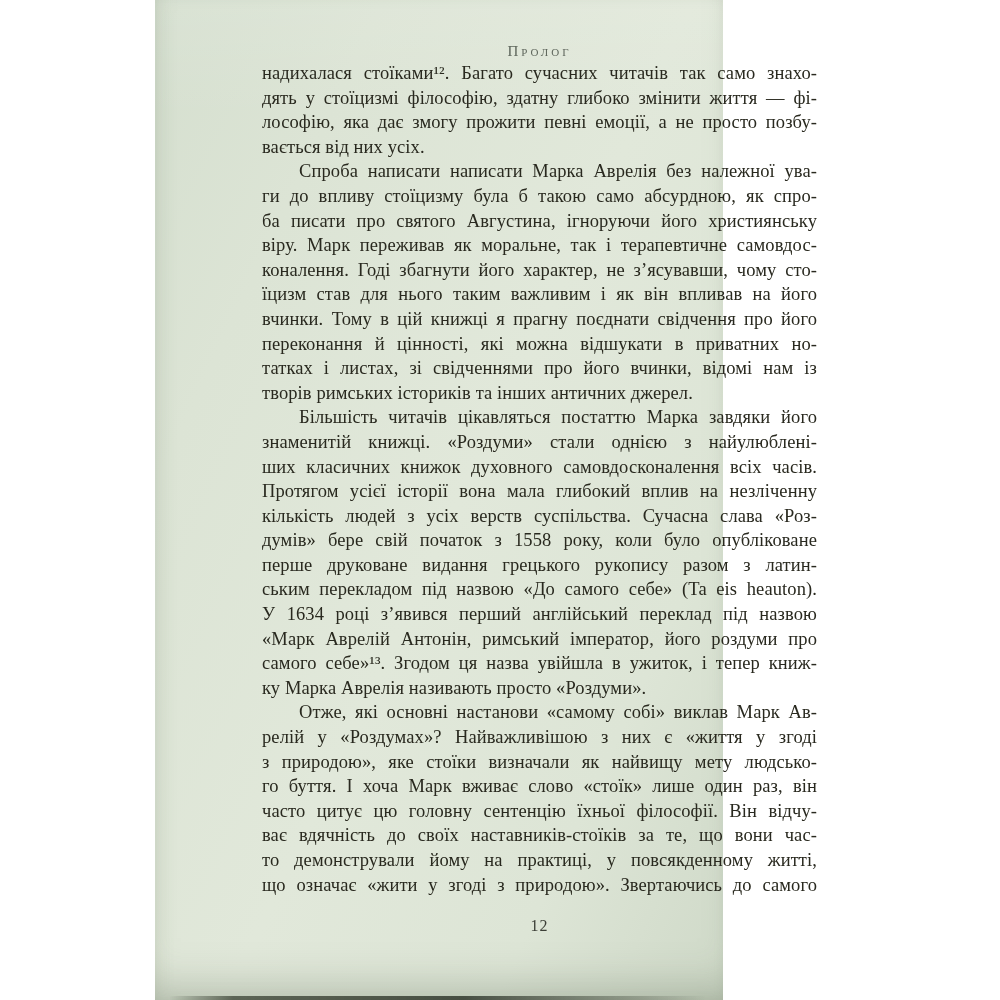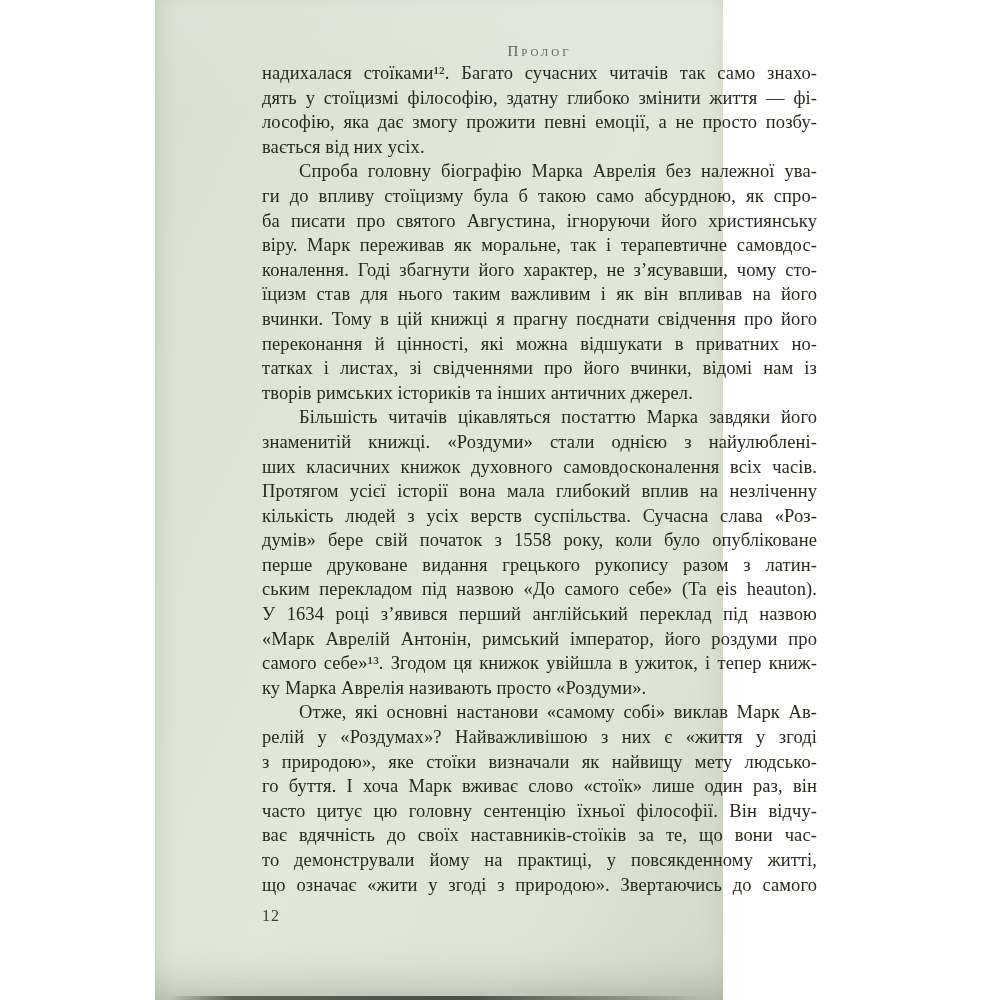--- a/index.html
+++ b/index.html
@@ -74,42 +74,43 @@
     letter-spacing: 0.1px;
   }
   .text-line.rag {
     text-align: left;
     text-align-last: left;
   }
   .text-line.indent {
     text-indent: 37px;
   }
   .page-number {
-    margin-top: 10px;
+    margin-top: 20px;
+    text-align: center;
     font-size: 16px;
     letter-spacing: 1px;
     color: #3b3e36;
   }
 </style>
 </head>
 <body>
 
 <div class="photo-background">
   <div class="book-page">
     <div class="text-column">
       <div class="running-header">Пролог</div>
       <div class="page-body" id="page-body">
           <div>
             <div class="text-line">надихалася стоїками¹². Багато сучасних читачів так само знахо-</div>
             <div class="text-line">дять у стоїцизмі філософію, здатну глибоко змінити життя — фі-</div>
             <div class="text-line">лософію, яка дає змогу прожити певні емоції, а не просто позбу-</div>
             <div class="text-line rag">вається від них усіх.</div>
           </div>
           <div>
-            <div class="text-line indent">Спроба головну біографію Марка Аврелія без належної ува-</div>
+            <div class="text-line indent">Спроба написати написати Марка Аврелія без належної ува-</div>
             <div class="text-line">ги до впливу стоїцизму була б такою само абсурдною, як спро-</div>
             <div class="text-line">ба писати про святого Августина, ігноруючи його християнську</div>
             <div class="text-line">віру. Марк переживав як моральне, так і терапевтичне самовдос-</div>
             <div class="text-line">коналення. Годі збагнути його характер, не з’ясувавши, чому сто-</div>
             <div class="text-line">їцизм став для нього таким важливим і як він впливав на його</div>
             <div class="text-line">вчинки. Тому в цій книжці я прагну поєднати свідчення про його</div>
             <div class="text-line">переконання й цінності, які можна відшукати в приватних но-</div>
             <div class="text-line">татках і листах, зі свідченнями про його вчинки, відомі нам із</div>
             <div class="text-line rag">творів римських істориків та інших античних джерел.</div>
           </div>
@@ -117,21 +118,21 @@
             <div class="text-line indent">Більшість читачів цікавляться постаттю Марка завдяки його</div>
             <div class="text-line">знаменитій книжці. «Роздуми» стали однією з найулюблені-</div>
             <div class="text-line">ших класичних книжок духовного самовдосконалення всіх часів.</div>
             <div class="text-line">Протягом усієї історії вона мала глибокий вплив на незліченну</div>
             <div class="text-line">кількість людей з усіх верств суспільства. Сучасна слава «Роз-</div>
             <div class="text-line">думів» бере свій початок з 1558 року, коли було опубліковане</div>
             <div class="text-line">перше друковане видання грецького рукопису разом з латин-</div>
             <div class="text-line">ським перекладом під назвою «До самого себе» (Ta eis heauton).</div>
             <div class="text-line">У 1634 році з’явився перший англійський переклад під назвою</div>
             <div class="text-line">«Марк Аврелій Антонін, римський імператор, його роздуми про</div>
-            <div class="text-line">самого себе»¹³. Згодом ця книжок увійшла в ужиток, і тепер книж-</div>
+            <div class="text-line">самого себе»¹³. Згодом ця назва увійшла в ужиток, і тепер книж-</div>
             <div class="text-line rag">ку Марка Аврелія називають просто «Роздуми».</div>
           </div>
           <div>
             <div class="text-line indent">Отже, які основні настанови «самому собі» виклав Марк Ав-</div>
             <div class="text-line">релій у «Роздумах»? Найважливішою з них є «життя у згоді</div>
             <div class="text-line">з природою», яке стоїки визначали як найвищу мету людсько-</div>
             <div class="text-line">го буття. І хоча Марк вживає слово «стоїк» лише один раз, він</div>
             <div class="text-line">часто цитує цю головну сентенцію їхньої філософії. Він відчу-</div>
             <div class="text-line">ває вдячність до своїх наставників-стоїків за те, що вони час-</div>
             <div class="text-line">то демонстрували йому на практиці, у повсякденному житті,</div>

